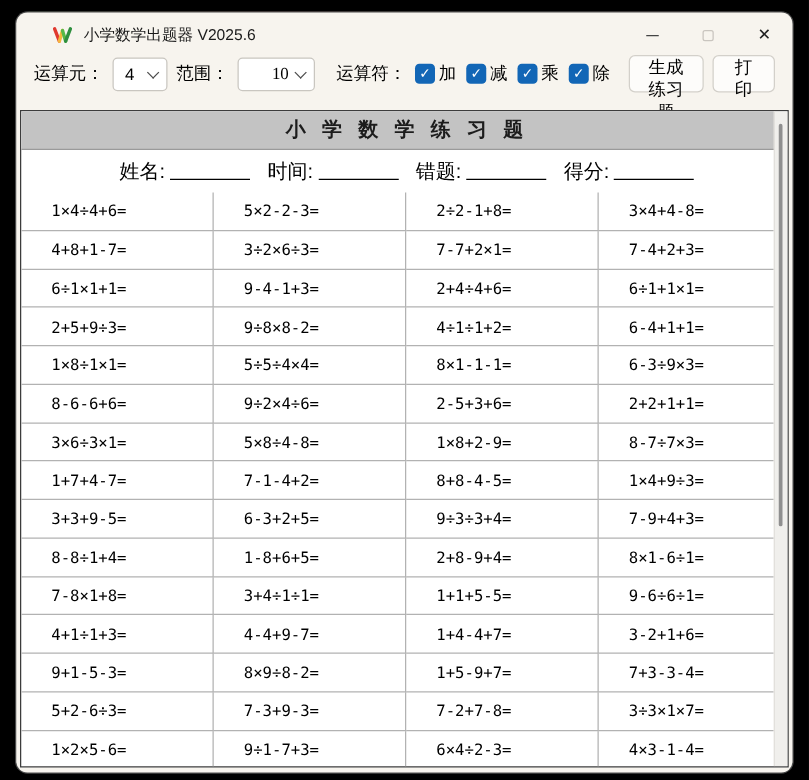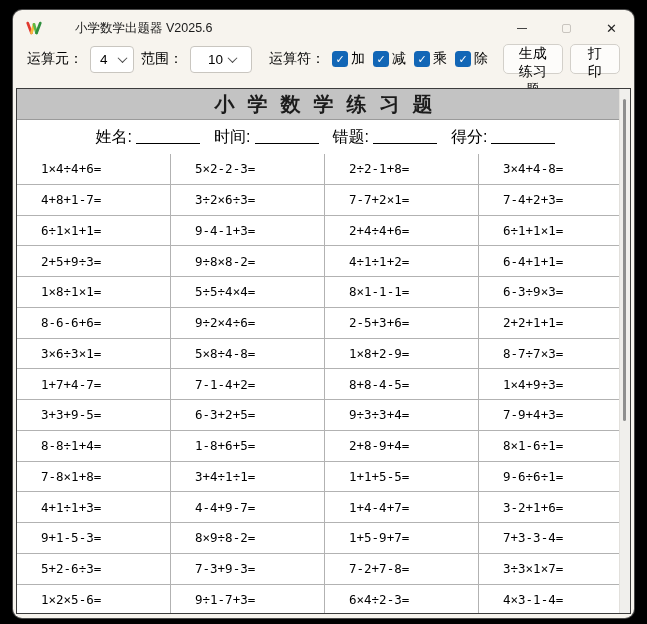--- a/index.html
+++ b/index.html
@@ -9,55 +9,55 @@
 
   .wallpaper-strip { position:absolute; left:22px; top:9px; width:598px; height:3px;
     background:linear-gradient(90deg,#2c4a1f,#4a3a1a,#55261d,#3a2e24,#23211e,#41231f,#2a2a2a);
     opacity:.85; border-radius:2px; }
 
   .window { position:absolute; left:13px; top:10px; width:621px; height:608px;
     background:#f7f4ee; border-radius:9px; overflow:hidden;
     box-shadow:0 0 0 1px #4a4a4a, 0 6px 18px rgba(0,0,0,.6); }
 
   
-  .titlebar { height:36px; display:flex; align-items:center; padding-left:12px;gap:24px; }
+  .titlebar { height:36px; display:flex; align-items:center; padding-left:28px; }
   .app-icon { width:18px; height:18px; margin-right:8px; flex:0 0 auto; }
   .title-text { font-size:12.5px; color:#1a1a1a; }
   .win-controls { margin-left:auto; display:flex; height:36px; }
   .win-btn { width:45px; height:36px; display:flex; align-items:center; justify-content:center;
              color:#333; font-size:13px; cursor:default; }
   .min-bar { width:10px; height:1px; background:#444; }
   .max-box { width:9px; height:9px; border:1px solid #c9c5bf; border-radius:2px; }
   .close-glyph { font-size:13px; color:#222; }
 
   
   .toolbar { height:42px; display:flex; align-items:center; padding:0 14px 16px 14px; gap:7px;
              font-size:14px; color:#000; }
   .tb-label { white-space:nowrap; }
   .selectbox { display:flex; align-items:center; background:#fff; border:1px solid #c9c6c0;
                border-radius:4px; height:27px; padding:0 7px 0 9px; gap:6px; }
   .selectbox .val { font-size:13.5px; }
   .chev { width:7px; height:7px; border-right:1.6px solid #4a4a4a; border-bottom:1.6px solid #4a4a4a;
           transform:rotate(45deg) translate(-1px,-1px); }
   .sel-operand { min-width:44px; justify-content:space-between; }
-  .sel-range { min-width:62px; justify-content:center; margin-right:10px; }
+  .sel-range { min-width:62px; justify-content:flex-end; margin-right:10px;font-family:Liberation Serif, serif; }
   .ops-group { display:flex; align-items:center; gap:8px; margin-right:8px; }
   .op { display:flex; align-items:center; gap:3px; }
   .cb { width:16px; height:16px; border-radius:3.5px; color:#fff; font-size:11px; line-height:16px;
         text-align:center; flex:0 0 auto; }
   .btn { background:#fdfcfa; border:1px solid #d3d0ca; border-radius:5px; height:30px;
          font-size:14px; color:#000; padding:0 12px; font-family:inherit; }
   .btn-print { margin-left:auto; width:77px; }
 
   
   .panel { position:absolute; left:3px; right:3px; top:78px; bottom:4px;
            background:#fff; border:1px solid #3c3c3c; overflow:hidden; }
   .sheet-header { height:31px; background:#c3c3c3; border-bottom:1px solid #9a9a9a;
     display:flex; align-items:center; justify-content:center;
-    font-family:"DejaVu Serif","Liberation Serif",serif; font-weight:bold; font-size:20px;
+    font-family:"DejaVu Serif","Liberation Serif",serif; font-weight:bold; font-size:16px;
     letter-spacing:13px; color:#1c1c1c; padding-left:13px; }
   .info-row { height:34px; display:flex; align-items:center; justify-content:center;
               font-size:16px; color:#000; padding-right:10px; }
   .flabel { margin-left:14px; margin-right:4px; }
   .fline { display:inline-block; width:64px; height:13px; border-bottom:1.5px solid #000; }
 
   .problems { display:grid; grid-template-columns:154px 154px 154px 1fr;
               grid-auto-rows:30.75px; margin-right:11px; }
   .cell { border-right:1px solid #b2b2b2; border-bottom:1px solid #b2b2b2;
           font-family:"DejaVu Sans Mono","Liberation Mono",monospace;

